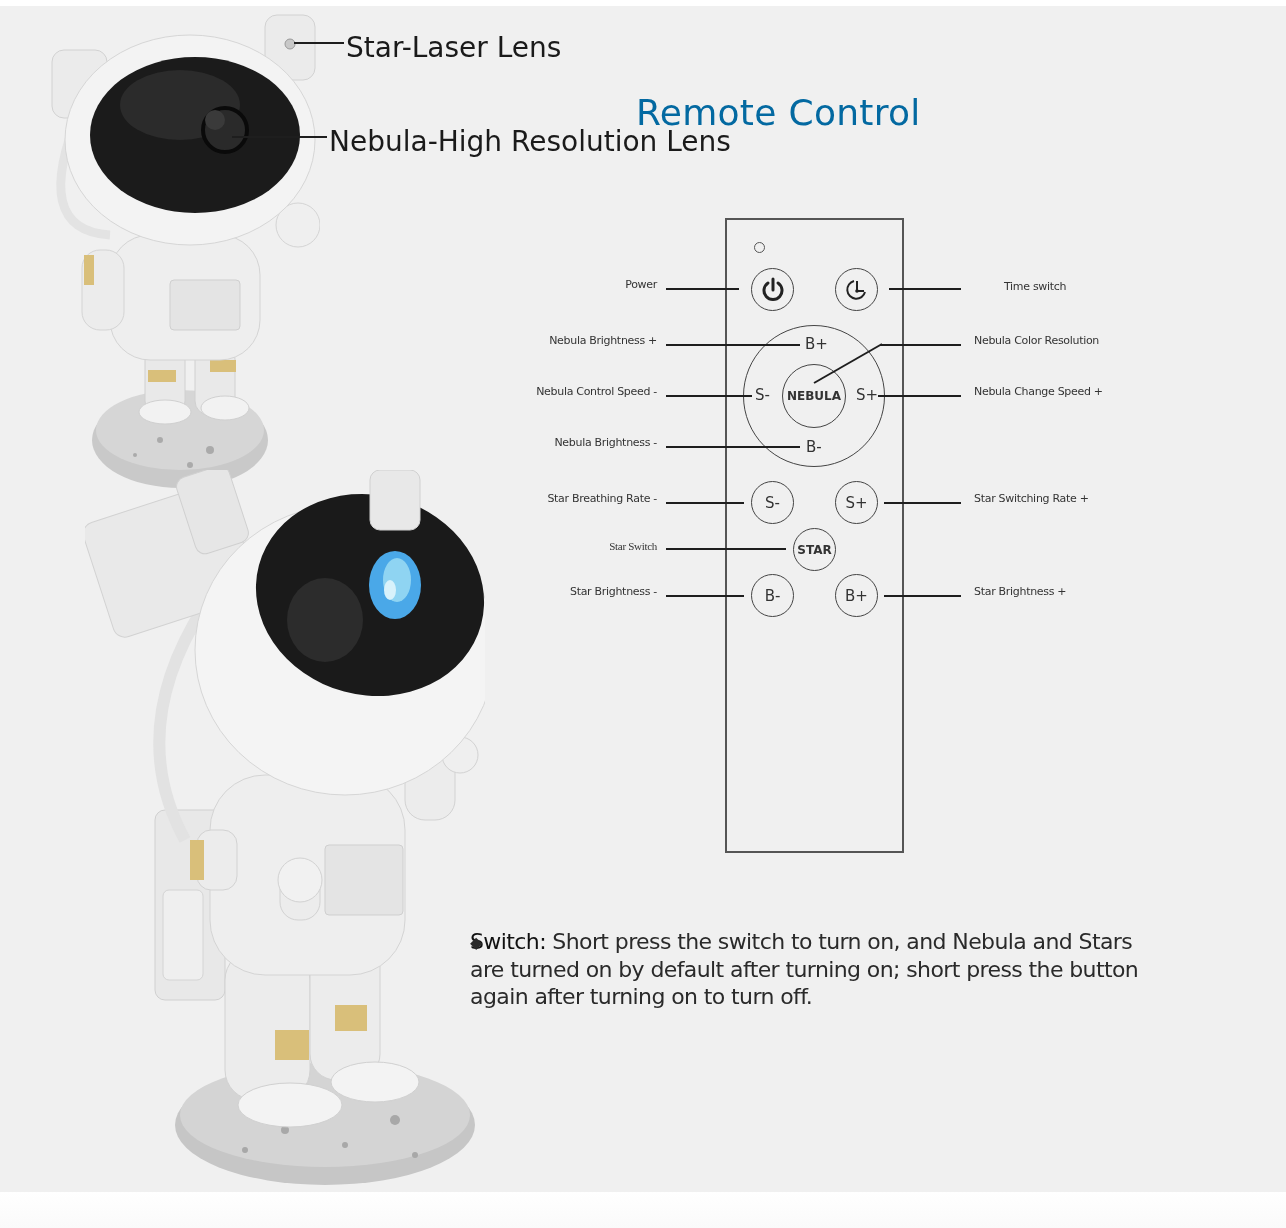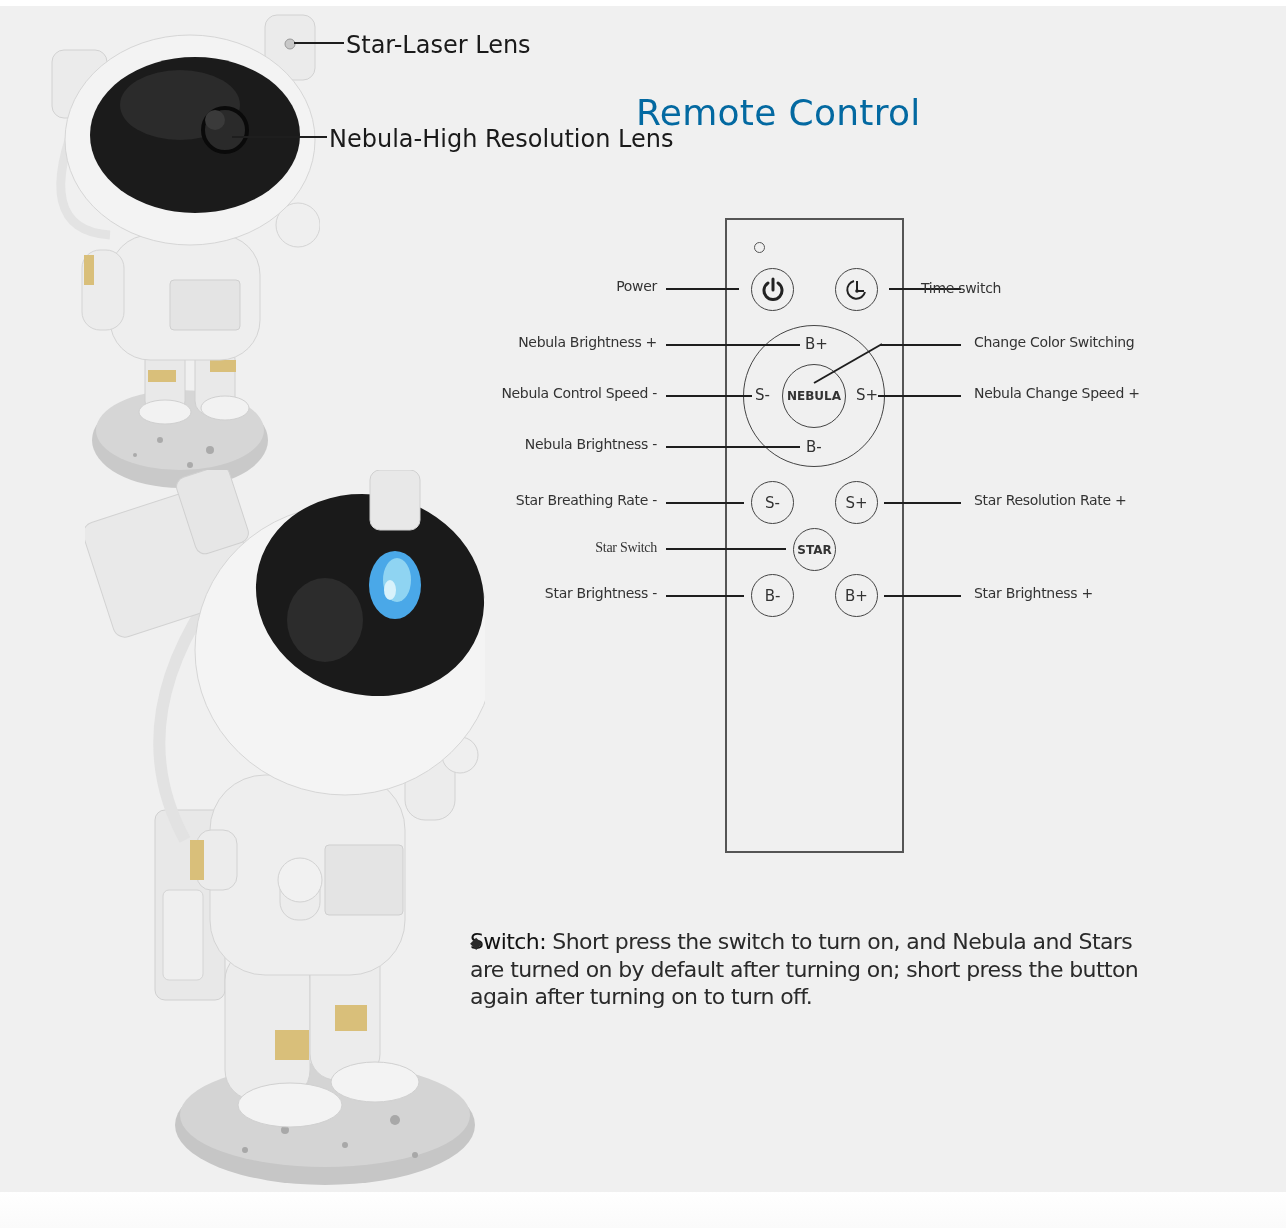--- a/index.html
+++ b/index.html
@@ -1,23 +1,23 @@
 <!DOCTYPE html>
 <html><head>
 <meta charset="utf-8">
 <style>
   html,body{margin:0;padding:0;}
   body{width:1286px;height:1228px;background:#ffffff;position:relative;overflow:hidden;font-family:"Liberation Sans","DejaVu Sans",sans-serif;}
   .panel{position:absolute;left:0;top:6px;width:1286px;height:1186px;background:#f0f0f0;}
   .bottom-strip{position:absolute;left:0;top:1192px;width:1286px;height:36px;background:linear-gradient(#ffffff,#fafafa);}
   .abs{position:absolute;}
-  .lens-label{font-size:24px;color:#1a1a1a;white-space:nowrap;font-family:"DejaVu Sans",sans-serif;}
+  .lens-label{font-size:28px;color:#1a1a1a;white-space:nowrap;font-family:"DejaVu Sans",sans-serif;}
   .title{position:absolute;left:636px;top:92px;font-size:36px;color:#0369a1;font-family:"DejaVu Sans",sans-serif;letter-spacing:0.3px;white-space:nowrap;}
   .remote{position:absolute;left:725px;top:218px;width:175px;height:631px;border:2px solid #555;box-sizing:content-box;}
-  .lbl{position:absolute;font-size:14px;color:#333;white-space:nowrap;font-family:"DejaVu Sans",sans-serif;letter-spacing:-0.3px;}
+  .lbl{position:absolute;font-size:11px;color:#333;white-space:nowrap;font-family:"DejaVu Sans",sans-serif;letter-spacing:-0.3px;}
   .lbl.left{text-align:right;}
   .line{position:absolute;height:2px;background:#1e1e1e;}
   .btn{position:absolute;border:1.6px solid #444;border-radius:50%;display:flex;align-items:center;justify-content:center;font-family:"DejaVu Sans",sans-serif;color:#333;box-sizing:border-box;background:transparent;}
   .btxt{position:absolute;font-family:"DejaVu Sans",sans-serif;color:#333;font-size:15px;}
   .note{position:absolute;left:470px;top:928px;width:690px;font-size:22px;line-height:27.5px;color:#2a2a2a;font-family:"DejaVu Sans",sans-serif;letter-spacing:-0.6px;}
   .note .bullet{position:absolute;left:0;top:1px;font-size:16px;}
   .note .body{}
   .note b{font-weight:normal;color:#111;}
 </style>
 </head>
@@ -162,22 +162,22 @@
 <div class="line" style="left:884px;top:595px;width:77px;"></div>
 
 <div class="lbl left" style="right:629px;top:278px;">Power</div>
 <div class="lbl left" style="right:629px;top:334px;">Nebula Brightness +</div>
 <div class="lbl left" style="right:629px;top:385px;">Nebula Control Speed -</div>
 <div class="lbl left" style="right:629px;top:436px;">Nebula Brightness -</div>
 <div class="lbl left" style="right:629px;top:492px;">Star Breathing Rate -</div>
 <div class="lbl left" style="right:629px;top:540px;font-family:Liberation Serif, serif;">Star Switch</div>
 <div class="lbl left" style="right:629px;top:585px;">Star Brightness -</div>
 
-<div class="lbl" style="left:921px;top:280px;">Time switch</div>
-<div class="lbl" style="left:974px;top:334px;">Change Color Switching</div>
+<div class="lbl" style="left:1004px;top:280px;">Time switch</div>
+<div class="lbl" style="left:974px;top:334px;">Nebula Color Resolution</div>
 <div class="lbl" style="left:974px;top:385px;">Nebula Change Speed +</div>
-<div class="lbl" style="left:974px;top:492px;">Star Resolution Rate +</div>
+<div class="lbl" style="left:974px;top:492px;">Star Switching Rate +</div>
 <div class="lbl" style="left:974px;top:585px;">Star Brightness +</div>
 
 <div class="note">
   <span class="bullet">◆</span>
   <div class="body"><b>Switch:</b><span> Short press the switch to turn on, and Nebula and Stars are turned on by default after turning on; short press the button again after turning on to turn off.</span></div>
 </div>
 
 </body></html>

